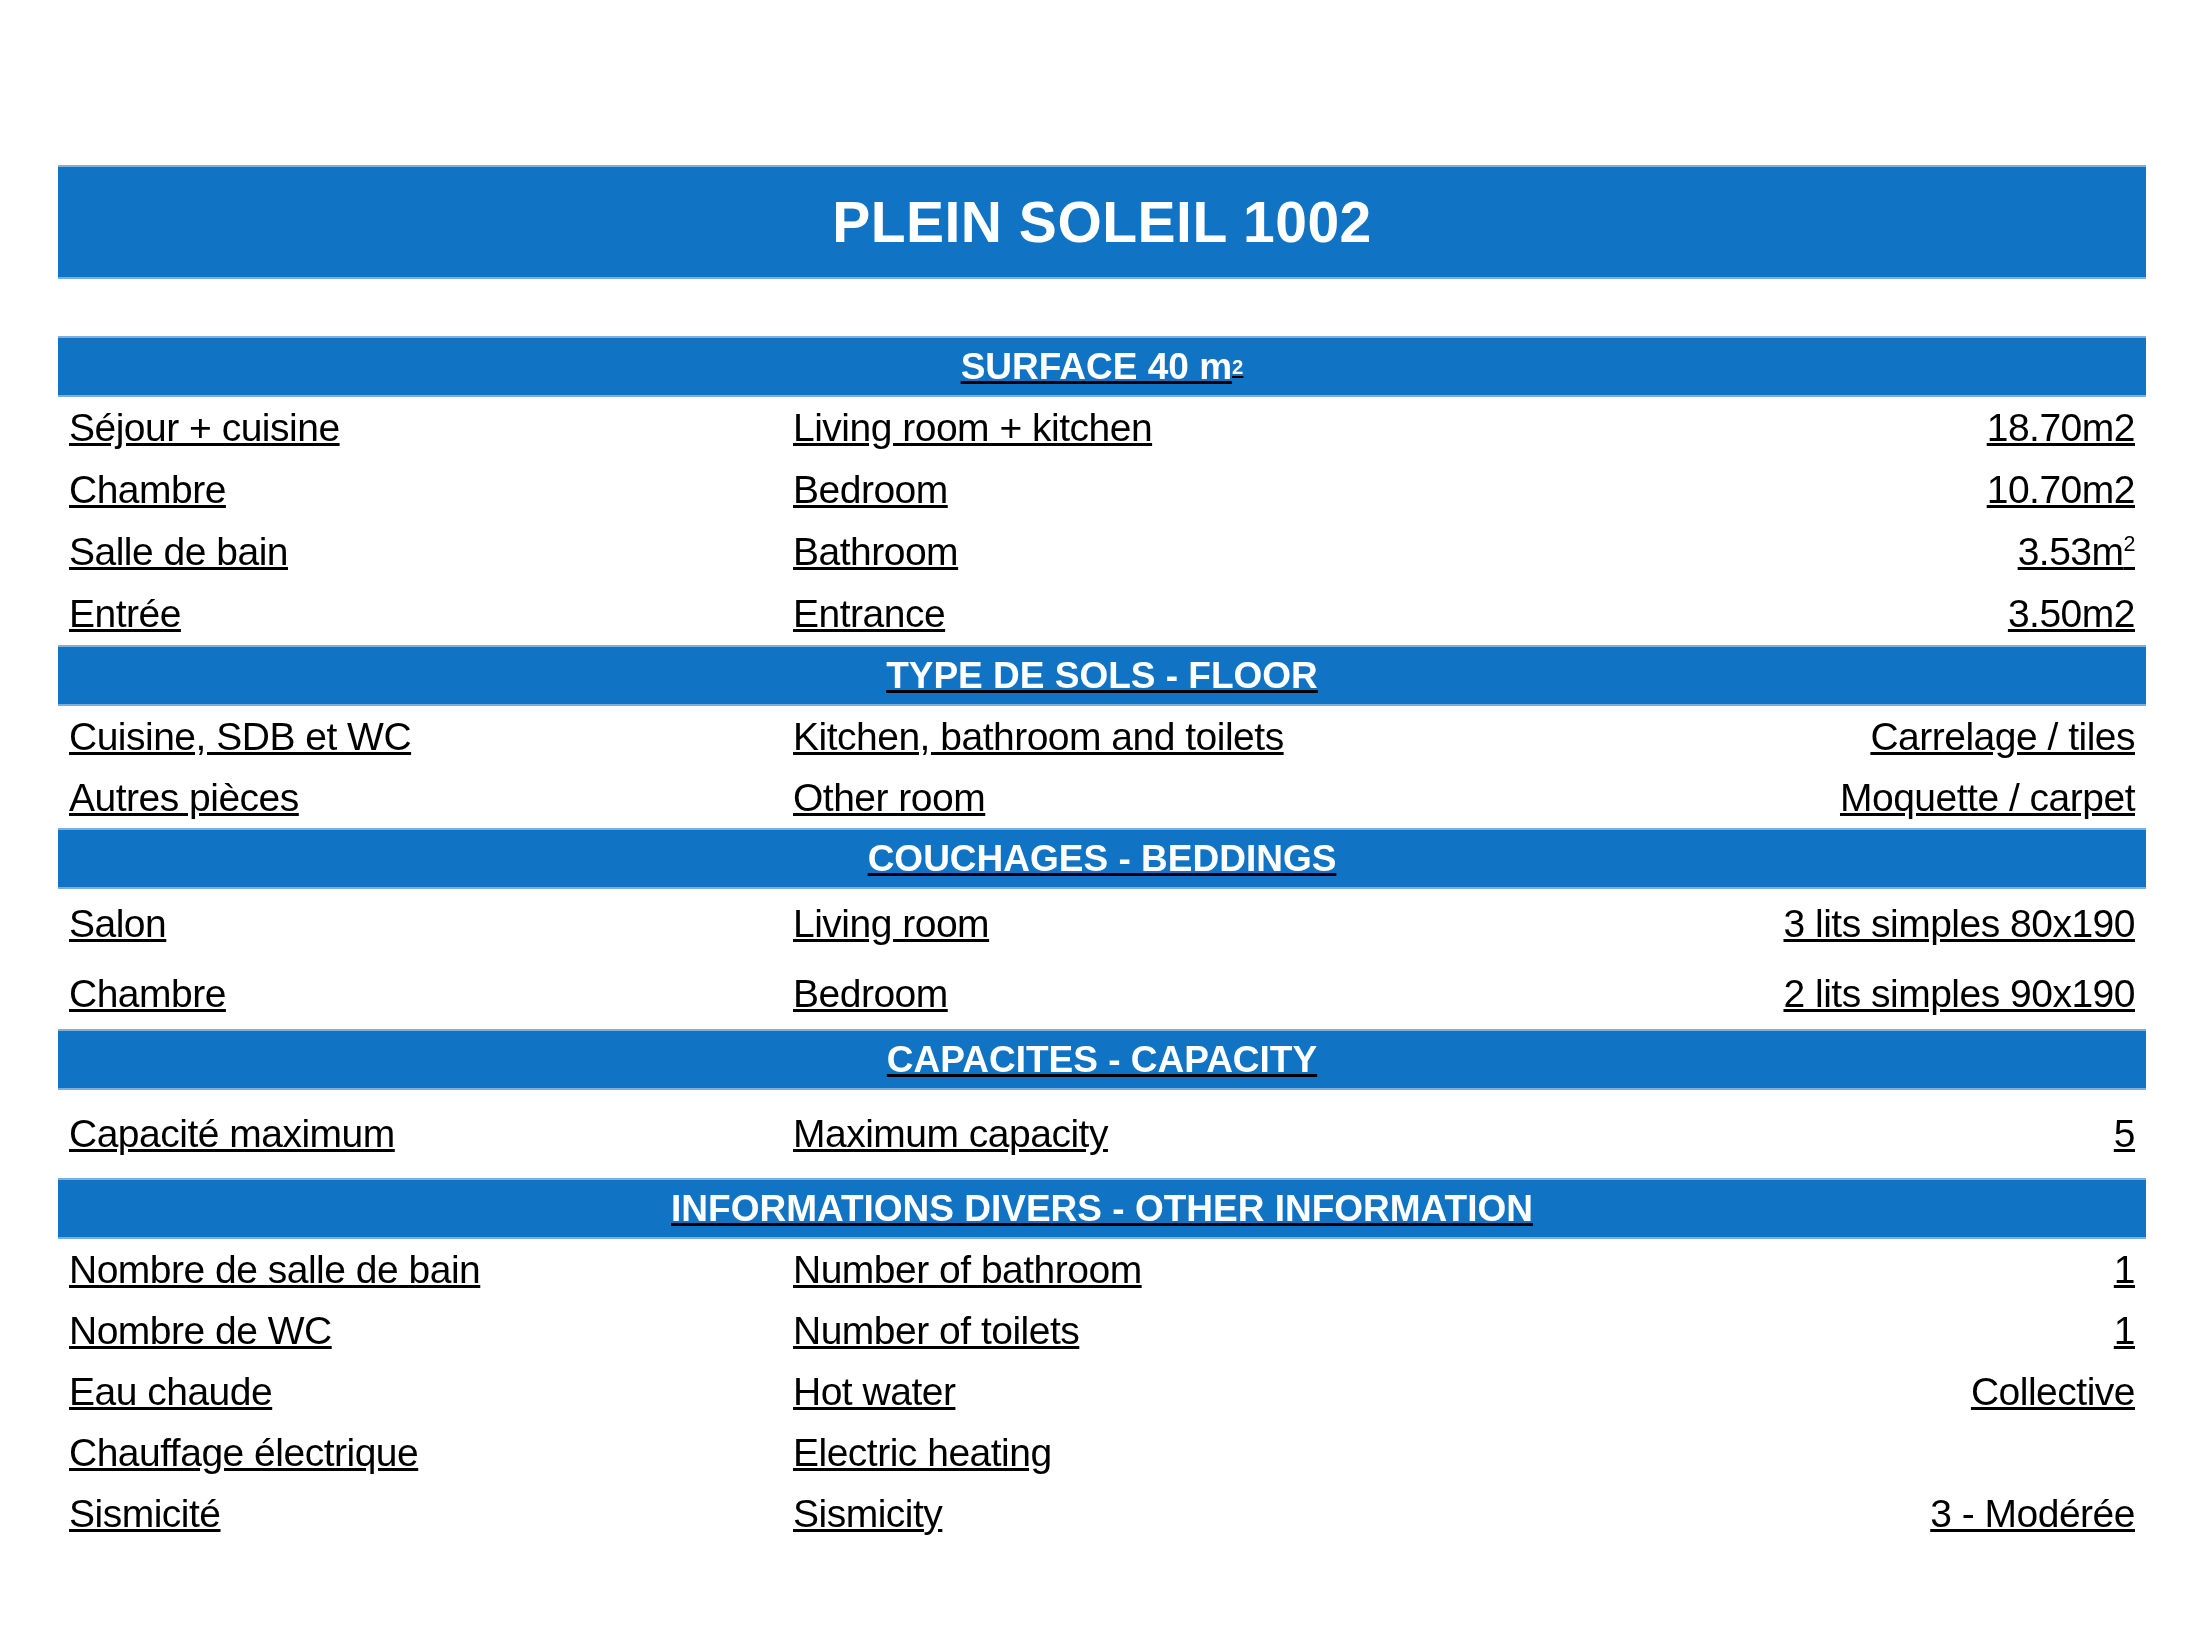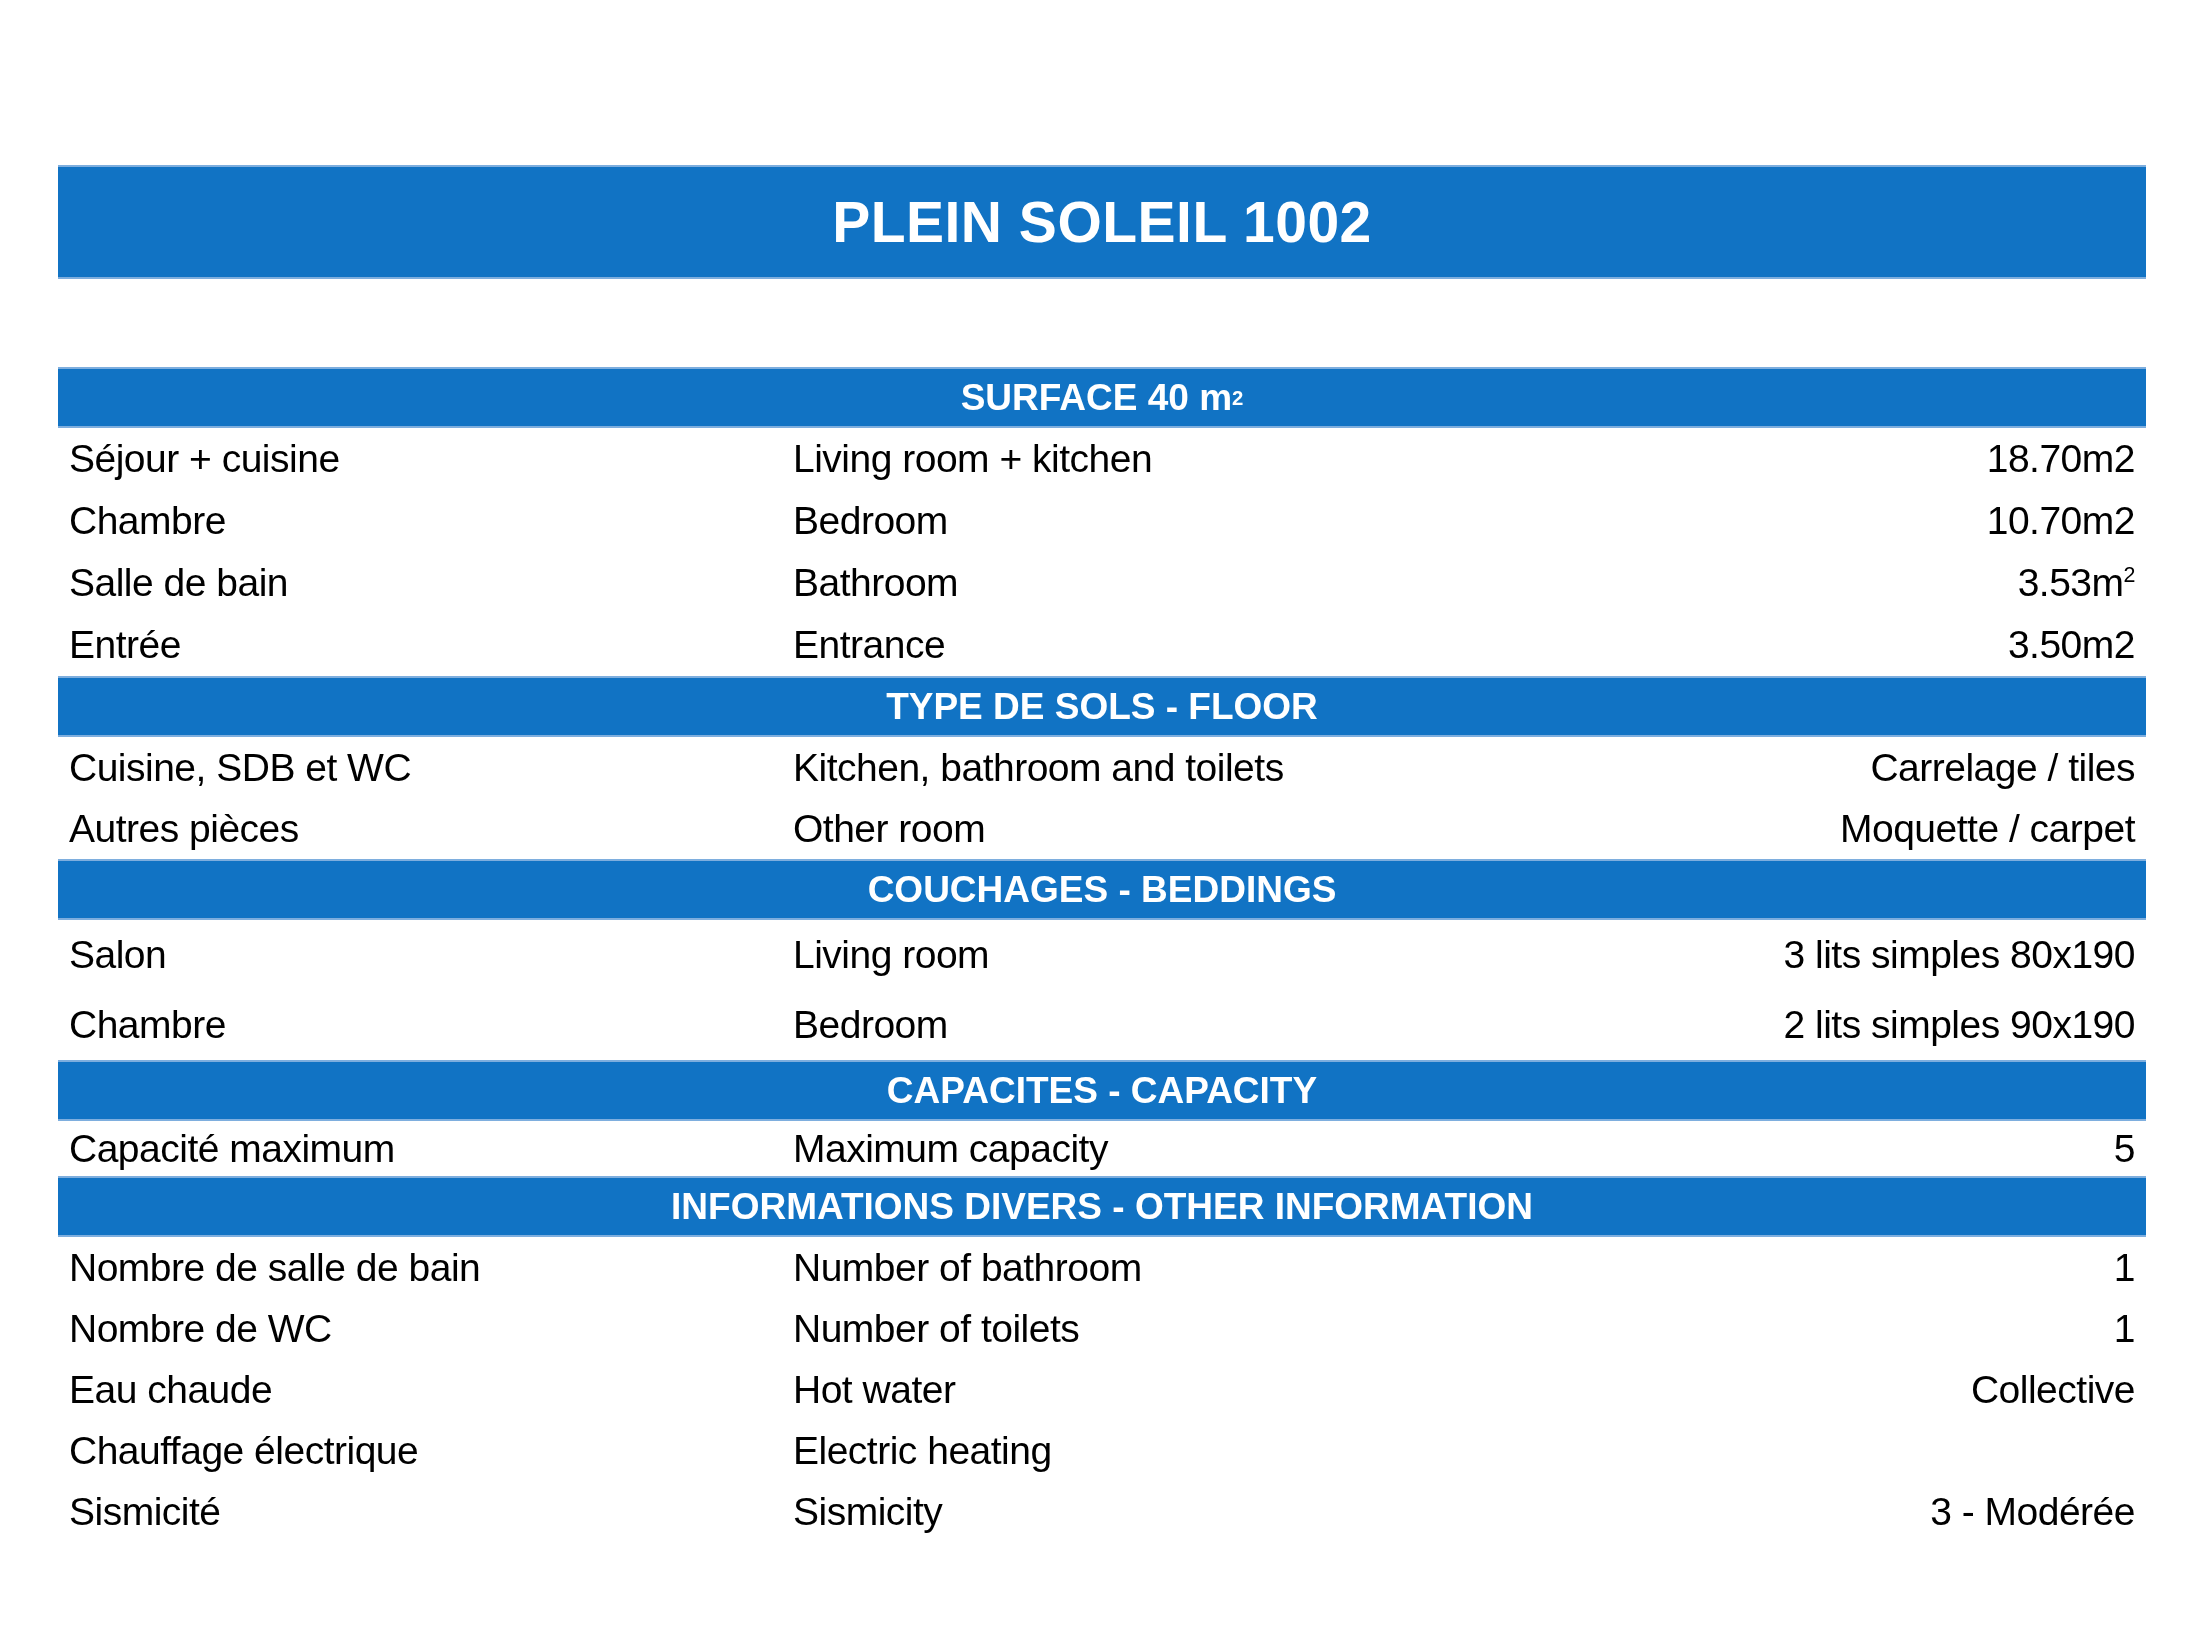--- a/index.html
+++ b/index.html
@@ -29,21 +29,21 @@
     display: flex;
     align-items: center;
     justify-content: center;
   }
   .title-bar .title-text {
     color: #ffffff;
     font-weight: bold;
     font-size: 57px;
     letter-spacing: 0.5px;
   }
-  .sections { margin-top: 88px; }
+  .sections { margin-top: 57px; text-decoration: underline; }
   .section-bar {
     height: 61px;
     background: #1173c4;
     border-top: 2.8px solid #7eaede;
     border-bottom: 2.8px solid #7eaede;
     display: flex;
     align-items: center;
     justify-content: center;
     color: #ffffff;
     font-weight: bold;
@@ -55,21 +55,21 @@
     align-items: center;
     padding: 0 11px;
     font-size: 39px;
     letter-spacing: -0.5px;
     height: 62px;
     gap: 28px;
   }
   .rows-66 .row { height: 61px; }
   .rows-68 .row { height: 62px; }
   .rows-76 .row { height: 70px; }
-  .rows-77 .row { height: 55px; }
+  .rows-77 .row { height: 88px; }
   .cell-fr { text-align: left; }
   .cell-en { text-align: left; }
   .cell-value { text-align: right; white-space: nowrap; }
   .sup {
     font-size: 0.55em;
     vertical-align: super;
     line-height: 0;
   }
 </style>
 </head>

